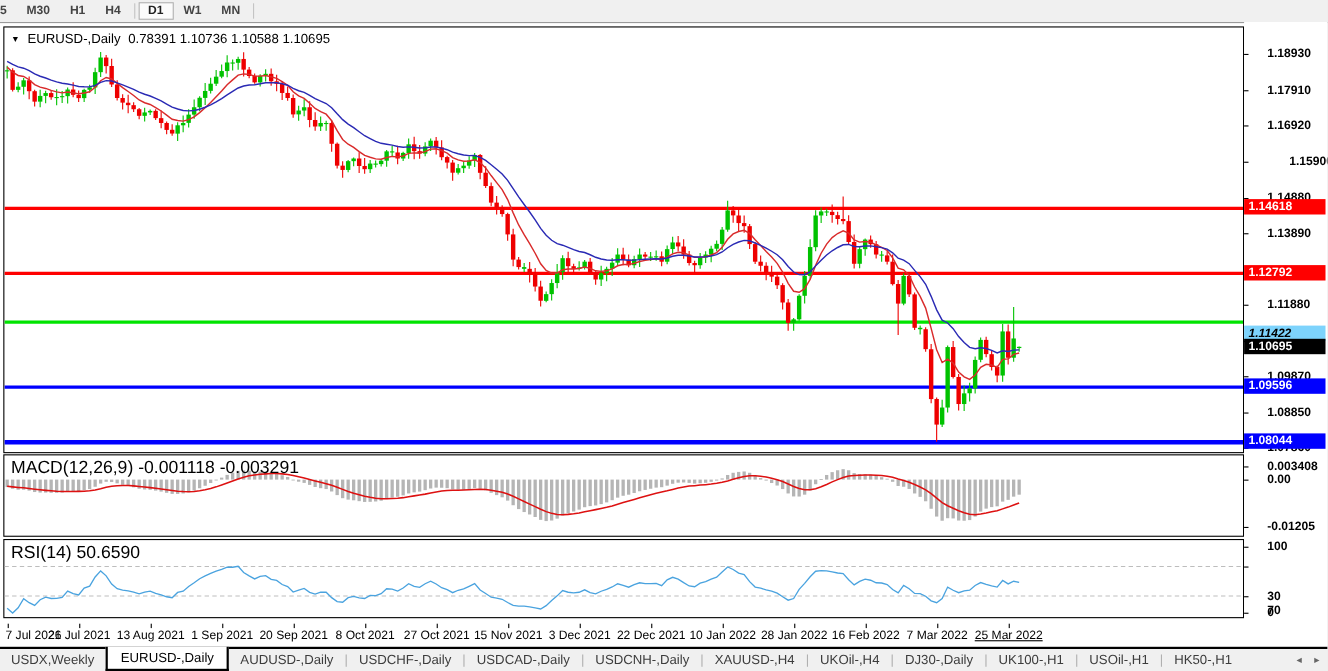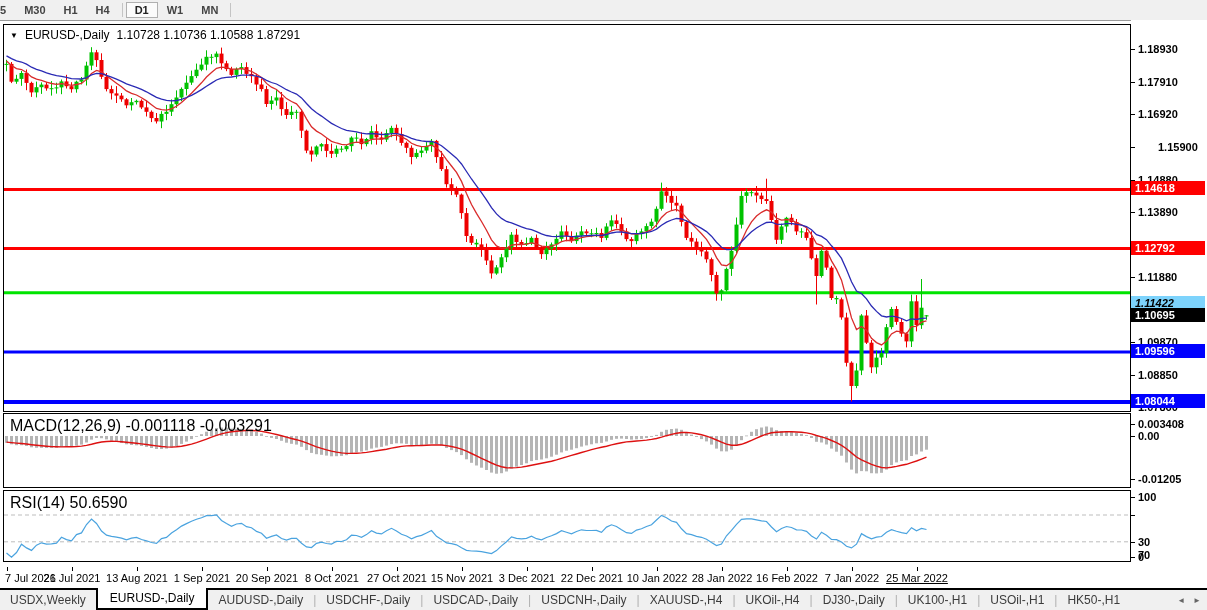--- a/index.html
+++ b/index.html
@@ -16,21 +16,21 @@
   .panel{position:absolute;left:3px;width:1128px;background:#fff;border:1px solid #000;box-sizing:border-box;}
   #main-panel{top:24px;height:388px;}
   #macd-panel{top:413px;height:75px;}
   #rsi-panel{top:490px;height:72px;}
   .panel svg{position:absolute;left:0;top:0;display:block;}
   .panel-label{position:absolute;left:6px;top:3px;font-size:16px;color:#000;white-space:nowrap;z-index:5;}
   #chart-title{display:flex;align-items:center;gap:7px;font-size:12px;}
   #chart-title .tri{font-size:8px;position:relative;top:0px;}
   
   #price-axis{position:absolute;left:1131px;top:20px;width:76px;height:567px;background:#fff;font-size:11px;font-weight:700;color:#000;}
-  .ax-tick{position:absolute;left:7px;height:12px;line-height:12px;white-space:nowrap;}
+  .ax-tick{position:absolute;left:21px;height:12px;line-height:12px;white-space:nowrap;}
   .ax-dash{position:absolute;left:0px;width:4px;height:1px;background:#000;}
   .ax-badge{position:absolute;left:0px;width:74px;height:14px;line-height:14px;padding-left:4px;box-sizing:border-box;white-space:nowrap;}
   
   #date-axis{position:absolute;left:4px;top:567px;width:1127px;height:20px;background:#fff;font-size:11px;color:#000;}
   .date-tick{position:absolute;top:0;width:1px;height:4px;background:#000;}
   .date-label{position:absolute;top:5px;white-space:nowrap;}
   
   #tab-bar{position:absolute;left:0;top:588px;width:1207px;height:22px;background:#f0f0f0;
            border-top:2px solid #000;box-sizing:border-box;display:flex;align-items:center;font-size:12px;color:#3c3c3c;}
   .tab{padding:2px 10px;white-space:nowrap;cursor:default;}
@@ -53,21 +53,21 @@
       <span class="tf-btn active">D1</span>
       <span class="tf-btn">W1</span>
       <span class="tf-btn">MN</span>
       <span class="tf-sep"></span>
     </div>
 
   <div class="panel" id="main-panel">
     <div class="panel-label" id="chart-title">
       <span class="tri">▼</span>
       <span>EURUSD-,Daily</span>
-      <span>1.10728 1.10736 1.10588 1.87291</span>
+      <span>0.78391 1.10736 1.10588 1.10695</span>
     </div>
     <svg id="main-svg" width="1126" height="386">
         <line x1="0" x2="1126" y1="164.5" y2="164.5" stroke="#ff0000" stroke-width="3"></line>
         <line x1="0" x2="1126" y1="223.5" y2="223.5" stroke="#ff0000" stroke-width="3"></line>
         <line x1="0" x2="1126" y1="267.8" y2="267.8" stroke="#00e400" stroke-width="3"></line>
         <line x1="0" x2="1126" y1="326.9" y2="326.9" stroke="#0000ff" stroke-width="3"></line>
         <line x1="0" x2="1126" y1="377.1" y2="377.1" stroke="#0000ff" stroke-width="4"></line>
         <line x1="2.5" x2="2.5" y1="34.8" y2="46.3" stroke="#00c200" stroke-width="1"></line>
         <rect x="0.5" y="38.9" width="4" height="1.0" fill="#00c200"></rect>
         <line x1="7.5" x2="7.5" y1="37.0" y2="58.1" stroke="#ee0000" stroke-width="1"></line>
@@ -714,21 +714,21 @@
       <div class="date-label" style="left: 523px; transform: translateX(-50%);">3 Dec 2021</div>
       <div class="date-tick" style="left: 588px;"></div>
       <div class="date-label" style="left: 588px; transform: translateX(-50%);">22 Dec 2021</div>
       <div class="date-tick" style="left: 653px;"></div>
       <div class="date-label" style="left: 653px; transform: translateX(-50%);">10 Jan 2022</div>
       <div class="date-tick" style="left: 718px;"></div>
       <div class="date-label" style="left: 718px; transform: translateX(-50%);">28 Jan 2022</div>
       <div class="date-tick" style="left: 783px;"></div>
       <div class="date-label" style="left: 783px; transform: translateX(-50%); text-align: right;">16 Feb 2022</div>
       <div class="date-tick" style="left: 848px;"></div>
-      <div class="date-label" style="left: 848px; transform: translateX(-50%);">7 Jan 2022</div>
+      <div class="date-label" style="left: 848px; transform: translateX(-50%);">7 Mar 2022</div>
       <div class="date-tick" style="left: 913px;"></div>
       <div class="date-label" style="left: 913px; transform: translateX(-50%); text-decoration: underline;">25 Mar 2022</div>
     </div>
 
   <div id="tab-bar">
       <span class="tab">USDX,Weekly</span>
       <span class="tab active">EURUSD-,Daily</span>
       <span class="tab">AUDUSD-,Daily</span>
       <span class="tab-sep">|</span>
       <span class="tab">USDCHF-,Daily</span>

